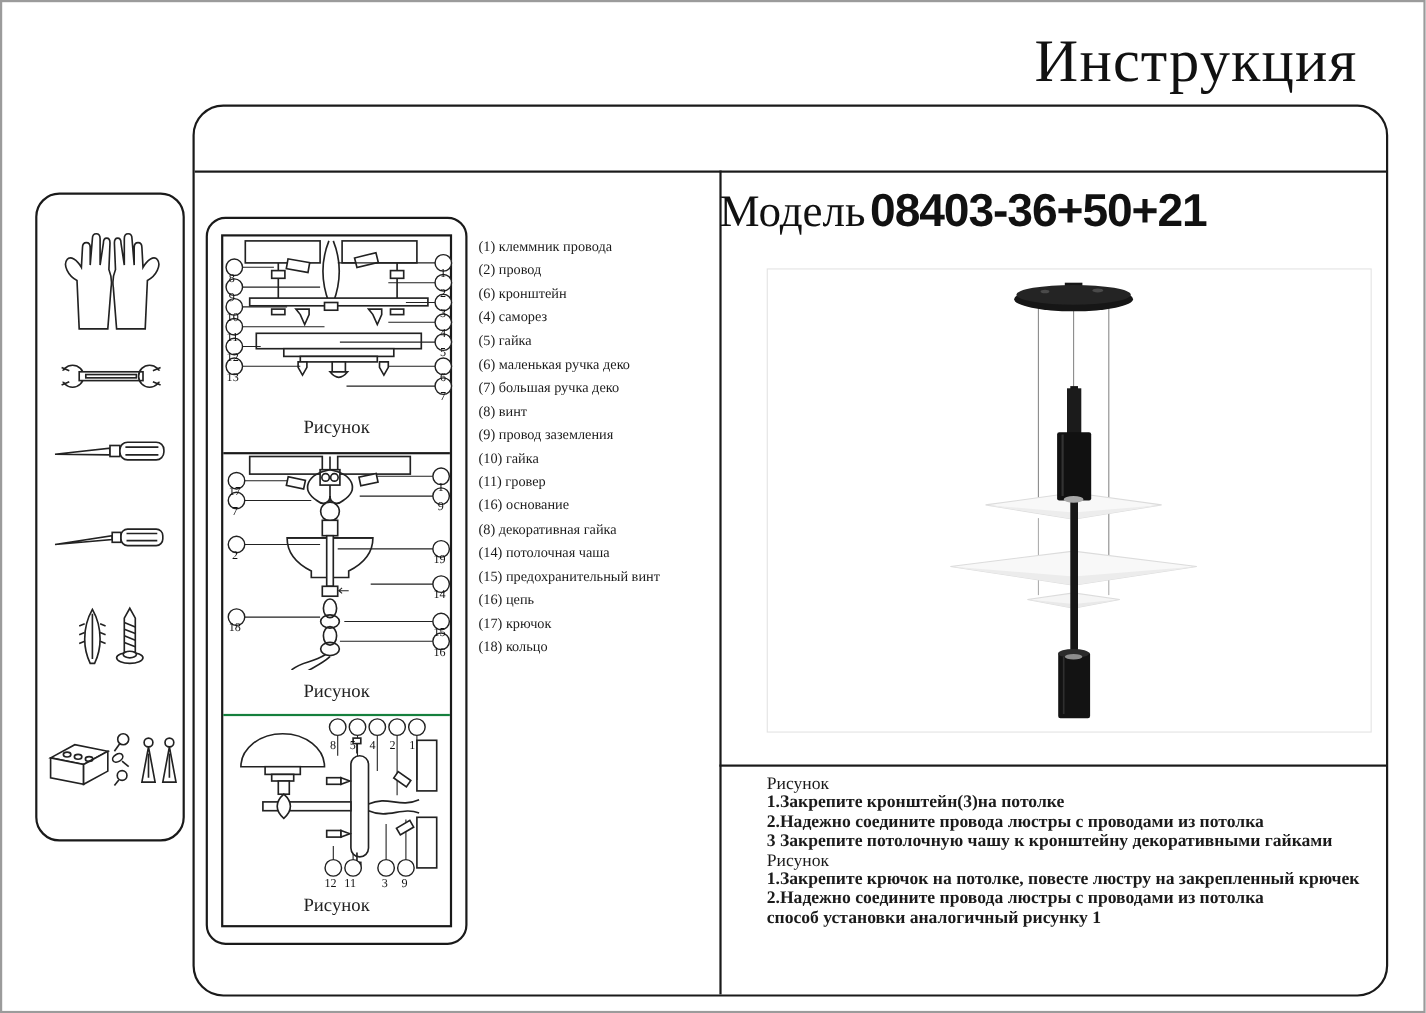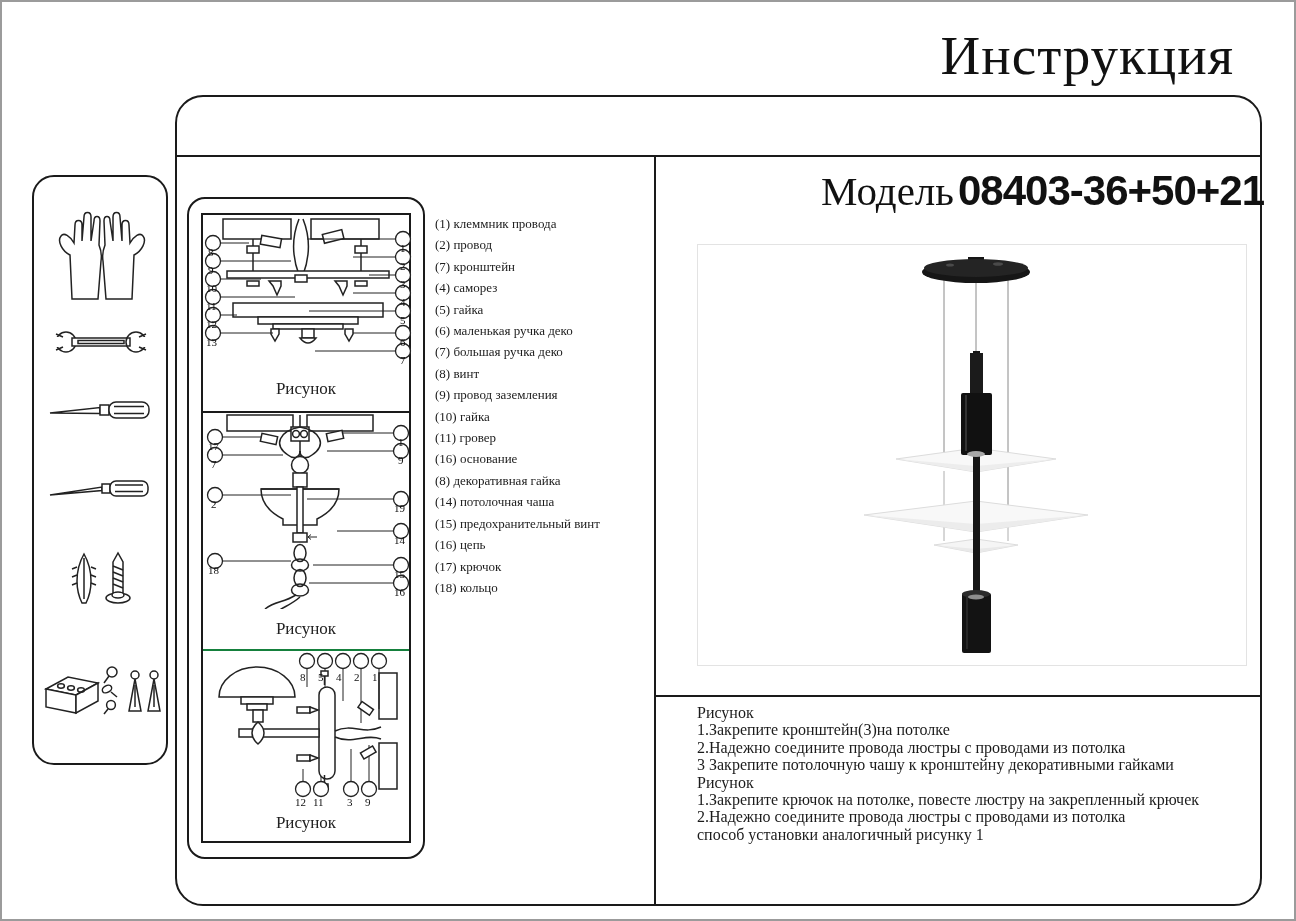--- a/index.html
+++ b/index.html
@@ -61,37 +61,37 @@
   
   .parts-list {
     position:absolute; left:258px; top:116px; width:218px;
     font-size:13px; line-height:21.4px; color:#1b1b1b;
   }
   .part-item { white-space:normal; }
 
   
   .model-header {
     position:absolute; left:477px; top:70px; width:610px; height:58px;
-    text-align:right; white-space:nowrap;padding-left:38px;
+    text-align:left; white-space:nowrap;
   }
   .model-label  { font-size:41px; color:#111; }
   .model-number {
     font-family:"Liberation Sans","DejaVu Sans",sans-serif;
     font-size:42px; font-weight:700; letter-spacing:-1px; color:#111;
   }
   .product-box {
     position:absolute; left:520px; top:147px; width:550px; height:422px;
     border:1px solid #e3e3e3; background:#fff;
   }
   .instr-divider { position:absolute; left:477px; right:0; top:598px; border-top:2px solid #1a1a1a; }
   .instructions {
     position:absolute; left:520px; top:607px; width:570px;
     font-size:16px; line-height:17.4px; color:#1b1b1b;
   }
-  .instr-line.bold { font-weight:normal; }
+  .instr-line.bold { font-weight:bold; }
 
   
   svg .ln { stroke:#222; stroke-width:1.5; fill:none; }
   svg .lf { stroke:#222; stroke-width:1.5; fill:#fff; }
   svg .callout { stroke:#222; stroke-width:1.3; fill:#fff; }
   svg .leader { stroke:#222; stroke-width:1; fill:none; }
   svg text.cnum { font-family:"Liberation Serif","DejaVu Serif",serif; font-size:11px; fill:#111; }
 </style>
 </head>
 <body>
@@ -355,21 +355,21 @@
         </svg>
         <div class="fig-caption">Рисунок</div>
       </div>
 
     </div>
   </div>
 
   <div class="parts-list">
     <div class="part-item">(1) клеммник провода</div>
     <div class="part-item">(2) провод</div>
-    <div class="part-item">(7) кронштейн</div>
+    <div class="part-item">(6) кронштейн</div>
     <div class="part-item">(4) саморез</div>
     <div class="part-item">(5) гайка</div>
     <div class="part-item">(6) маленькая ручка деко</div>
     <div class="part-item">(7) большая ручка деко</div>
     <div class="part-item">(8) винт</div>
     <div class="part-item">(9) провод заземления</div>
     <div class="part-item">(10) гайка</div>
     <div class="part-item">(11) гровер</div>
     <div class="part-item">(16) основание</div>
     <div class="part-item">(8) декоративная гайка</div>

